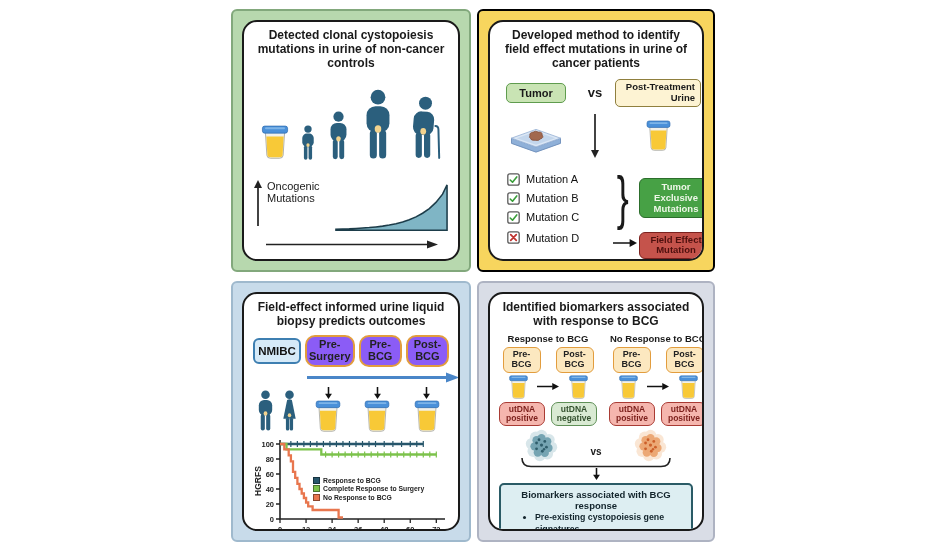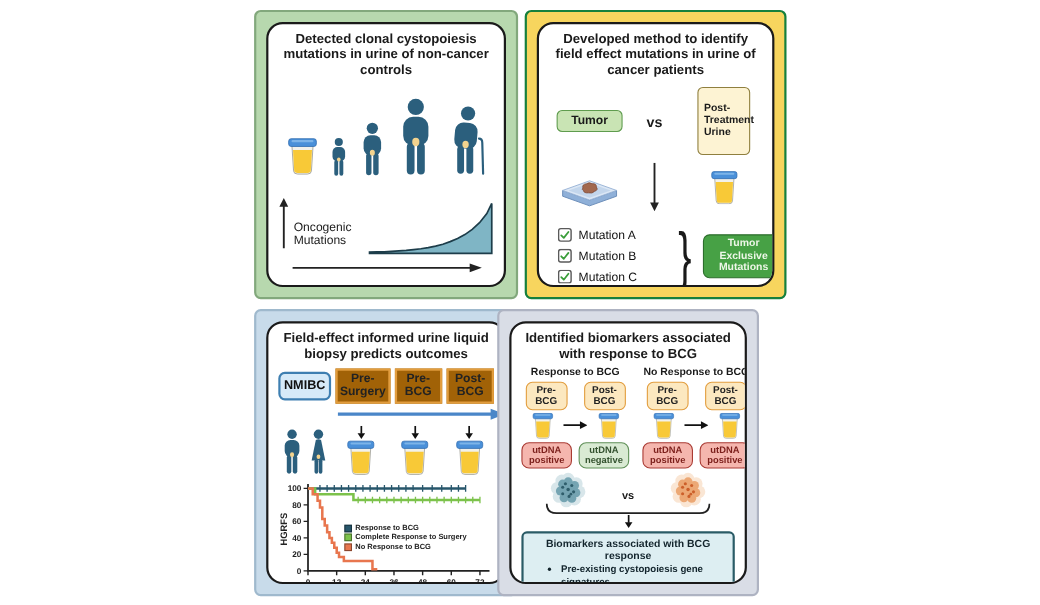--- a/index.html
+++ b/index.html
@@ -1,56 +1,56 @@
 <!DOCTYPE html>
 <html><head>
 <meta charset="utf-8">
 <style>
   * { box-sizing: border-box; margin: 0; padding: 0; }
   html,body { width: 945px; height: 550px; background: #ffffff; font-family: "Liberation Sans", sans-serif; }
   .canvas { position: relative; width: 945px; height: 550px; background: #fff; overflow: hidden; }
 
   .panel { position: absolute; border-radius: 6px; }
   .panel-tl { left: 231px; top: 9px;   width: 240px; height: 263px; background: #b7d8ae; border: 2px solid #82a87c; }
-  .panel-tr { left: 477px; top: 9px;   width: 238px; height: 263px; background: #f7d55e; border: 2px solid #15803d; }
+  .panel-tr { left: 477px; top: 9px;   width: 238px; height: 263px; background: #f7d55e; border: 2px solid #000000; }
   .panel-bl { left: 231px; top: 281px; width: 240px; height: 261px; background: #c8dbea; border: 2px solid #9fb9cd; }
-  .panel-br { left: 452px; top: 281px; width: 238px; height: 261px; background: #d9dde6; border: 2px solid #aeb3c2; }
+  .panel-br { left: 477px; top: 281px; width: 238px; height: 261px; background: #d9dde6; border: 2px solid #aeb3c2; }
 
   .card { position: absolute; inset: 9px; background: #fff; border: 2.5px solid #1a1a1a; border-radius: 15px; padding: 7px 9px 5px; overflow: hidden; }
   .ptitle { font-size: 12px; font-weight: bold; color: #1a1a1a; text-align: center; line-height: 1.16; }
 
   
   .figures-row { display: flex; align-items: flex-end; justify-content: center; gap: 9px; height: 80px; margin-top: 10px; }
   .person { color: #2b5f7d; }
   .growth-row { display: flex; align-items: flex-end; justify-content: center; gap: 5px; margin-top: 13px; }
-  .ylab-group { display: flex; align-items: flex-end; gap: 4px; margin-bottom: 8px; }
+  .ylab-group { display: flex; align-items: flex-start; gap: 4px; margin-bottom: 8px; }
   .ylab { font-size: 11px; color: #1a1a1a; width: 62px; line-height: 1.12; }
   .xlab-group { text-align: center; margin-top: 1px; }
   .xlab { font-size: 11.5px; color: #1a1a1a; margin-bottom: 1px; }
   .arrow-stroke { stroke: #222; stroke-width: 1.7; }
   .arrow-fill { fill: #222; }
 
   
   .vs-grid { display: grid; grid-template-columns: 74px 44px 82px; justify-items: center; align-items: center; margin-top: 8px; }
   .tumor-box { background: #c9e4b4; border: 1.5px solid #5f9c4e; border-radius: 5px; padding: 3px 12px; font-weight: bold; font-size: 11px; color: #1a1a1a; }
   .vs-label { font-weight: bold; font-size: 13px; color: #1a1a1a; }
-  .post-box { background: #fdf3d3; border: 1.5px solid #8f7f3e; border-radius: 5px; padding: 14px 5px; font-weight: bold; font-size: 9.5px; color: #1a1a1a; text-align: left; width: 48px; line-height: 1.15; }
+  .post-box { background: #fdf3d3; border: 1.5px solid #8f7f3e; border-radius: 5px; padding: 2px 5px; font-weight: bold; font-size: 9.5px; color: #1a1a1a; text-align: right; width: 86px; line-height: 1.15; }
   .icons-grid { display: grid; grid-template-columns: 74px 44px 82px; justify-items: center; align-items: center; margin-top: 5px; height: 48px; }
   .mut-area { display: grid; grid-template-columns: 106px 26px auto; margin: 10px 0 0 8px; }
   .mut-row { display: flex; align-items: center; gap: 6px; height: 19px; font-size: 11px; color: #111; }
   .brace { grid-column: 2; grid-row: 1; align-self: center; font-size: 50px; color: #1a1a1a; transform: scale(0.72, 1.18); transform-origin: center; line-height: 50px; }
   .arrow-d { grid-column: 2; grid-row: 2; align-self: center; justify-self: start; height: 22px; display: flex; align-items: center; }
   .res-green { grid-column: 3; grid-row: 1; align-self: center; background: #47a145; border: 1.5px solid #2c6e2c; border-radius: 6px; color: #eef7e8; font-weight: bold; font-size: 9.5px; text-align: center; padding: 3px 6px; width: 74px; line-height: 1.15; }
   .res-red { grid-column: 3; grid-row: 2; align-self: center; background: #c5534b; border: 1.5px solid #7b221f; border-radius: 6px; color: #4f100e; font-weight: bold; font-size: 9.5px; text-align: center; padding: 2px 4px; width: 74px; line-height: 1.15; margin-top: 5px; }
   .mut-rowD { height: 22px; }
 
   
   .timeline-row { display: grid; grid-template-columns: 48px 1fr 1fr 1fr; gap: 4px; align-items: center; margin-top: 6px; }
   .nmibc-box { background: #d6eaf8; border: 2px solid #3e7fb1; border-radius: 6px; font-weight: bold; font-size: 11.5px; color: #111; text-align: center; padding: 5px 1px; }
-  .tan-box { background: #a16207; border: 2px solid #e29d3e; border-radius: 0; font-weight: bold; font-size: 11px; color: #222; text-align: center; padding: 2px 2px; line-height: 1.08; }
+  .tan-box { background: #8b5cf6; border: 2px solid #e29d3e; border-radius: 10px; font-weight: bold; font-size: 11px; color: #222; text-align: center; padding: 2px 2px; line-height: 1.08; }
   .blue-arrow-row { margin: 2px 0 0 54px; }
   .cups-grid { display: grid; grid-template-columns: 48px 1fr 1fr 1fr; gap: 5px; margin-top: 0; }
   .couple { display: flex; align-items: flex-end; justify-content: center; gap: 3px; }
   .cup-stack { display: flex; flex-direction: column; align-items: center; gap: 1px; }
   .km-wrap { position: relative; margin-top: 3px; }
   #km-legend { position: absolute; left: 60px; top: 42px; display: flex; flex-direction: column; gap: 1.5px; }
   .lg-item { display: flex; align-items: center; gap: 3px; }
   .lg-sq { width: 7px; height: 7px; border: 1px solid rgba(0,0,0,.4); }
   .lg-txt { font-size: 6.8px; font-weight: 600; color: #222; white-space: nowrap; }
 

